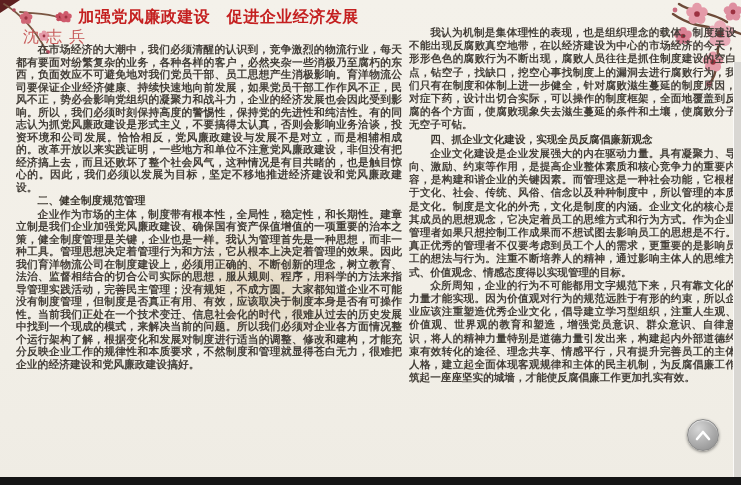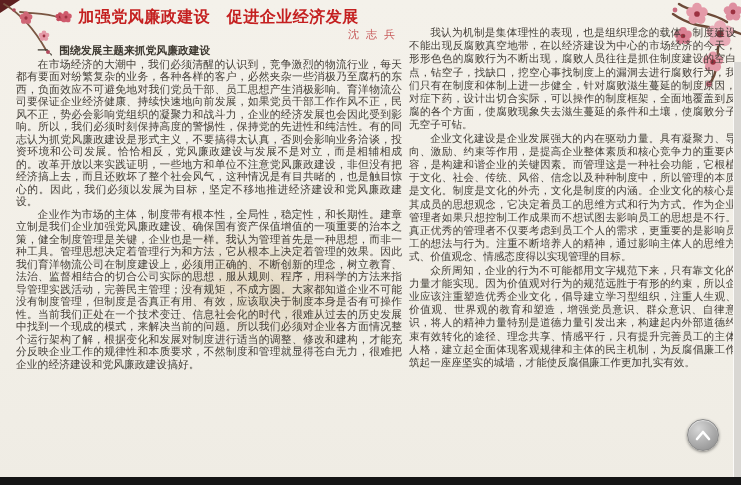--- a/index.html
+++ b/index.html
@@ -16,31 +16,31 @@
   
   .title-wrap{
     position:absolute;left:16px;top:6px;width:386px;height:22px;
     display:flex;align-items:center;justify-content:center;gap:5px;text-align:center;
   }
   .doc-title{
     color:var(--c-accent,#c41f1f);
     font-size:16px;font-weight:bold;letter-spacing:.5px;white-space:nowrap;
   }
   .doc-author{
-    position:absolute;left:16px;top:27px;width:386px;text-align:right;
-    color:var(--c-author,#c75b5b);font-size:11px;letter-spacing:7px;text-indent:7px;
+    position:absolute;left:16px;top:27px;width:386px;text-align:left;
+    color:var(--c-author,#c75b5b);font-size:16px;letter-spacing:7px;text-indent:7px;
   }
   
   .col{
     position:absolute;color:var(--c-body-text,#45403a);
     text-align:justify;overflow:hidden;
   }
   .col-left{left:16px;top:44px;width:386px;height:402px;font-size:10.8px;line-height:12.5px;}
   .col-right{left:409px;top:26px;width:327px;height:450px;font-size:10.6px;line-height:13.2px;}
-  .block{margin:0;text-indent:2em;}
+  .block{margin:0;text-indent:2em;font-weight:bold;}
   .heading{margin:1px 0;font-weight:600;color:#3c372f;}
   
   .corner-tl{
     position:absolute;left:0;top:0;width:0;height:0;
     border-top:13px solid #5d1f1f;border-right:20px solid transparent;
   }
   .blossoms-tr{position:absolute;right:0;top:0;width:118px;height:104px;}
   .blossoms-tl{position:absolute;left:2px;top:2px;width:95px;height:70px;}
   .watermark{
     position:absolute;left:180px;top:228px;width:165px;height:120px;
@@ -107,26 +107,27 @@
 
   <div class="title-wrap">
     <svg width="14" height="14" viewBox="0 0 20 20">
       <use href="#flower" transform="translate(10,10) scale(.8)" style="color:#cf5a6c"></use>
     </svg>
     <span class="doc-title">加强党风廉政建设　促进企业经济发展</span>
   </div>
   <div class="doc-author">沈志兵</div>
 
   <div class="col col-left">
-      <p class="block heading">一、围绕发展主题来抓党风廉政建设</p>
       <p class="block para">在市场经济的大潮中，我们必须清醒的认识到，竞争激烈的物流行业，每天都有要面对纷繁复杂的业务，各种各样的客户，必然夹杂一些消极乃至腐朽的东西，负面效应不可避免地对我们党员干部、员工思想产生消极影响。育洋物流公司要保证企业经济健康、持续快速地向前发展，如果党员干部工作作风不正，民风不正，势必会影响党组织的凝聚力和战斗力，企业的经济发展也会因此受到影响。所以，我们必须时刻保持高度的警惕性，保持党的先进性和纯洁性。有的同志认为抓党风廉政建设是形式主义，不要搞得太认真，否则会影响业务洽谈，投资环境和公司发展。恰恰相反，党风廉政建设与发展不是对立，而是相辅相成的。改革开放以来实践证明，一些地方和单位不注意党风廉政建设，非但没有把经济搞上去，而且还败坏了整个社会风气，这种情况是有目共睹的，也是触目惊心的。因此，我们必须以发展为目标，坚定不移地推进经济建设和党风廉政建设。</p>
+      <p class="block heading">二、健全制度规范管理</p>
       <p class="block para">企业作为市场的主体，制度带有根本性，全局性，稳定性，和长期性。建章立制是我们企业加强党风廉政建设、确保国有资产保值增值的一项重要的治本之策，健全制度管理是关键，企业也是一样。我认为管理首先是一种思想，而非一种工具。管理思想决定着管理行为和方法，它从根本上决定着管理的效果。因此我们育洋物流公司在制度建设上，必须用正确的、不断创新的理念，树立教育、法治、监督相结合的切合公司实际的思想，服从规则、程序，用科学的方法来指导管理实践活动，完善民主管理；没有规矩，不成方圆。大家都知道企业不可能没有制度管理，但制度是否真正有用、有效，应该取决于制度本身是否有可操作性。当前我们正处在一个技术变迁、信息社会化的时代，很难从过去的历史发展中找到一个现成的模式，来解决当前的问题。所以我们必须对企业各方面情况整个运行架构了解，根据变化和发展对制度进行适当的调整、修改和建构，才能充分反映企业工作的规律性和本质要求，不然制度和管理就显得苍白无力，很难把企业的经济建设和党风廉政建设搞好。</p>
     </div>
   <div class="col col-right">
       <p class="block para">我认为机制是集体理性的表现，也是组织理念的载体。制度建设不能出现反腐败真空地带，在以经济建设为中心的市场经济的今天，形形色色的腐败行为不断出现，腐败人员往往是抓住制度建设的空白点，钻空子，找缺口，挖空心事找制度上的漏洞去进行腐败行为，我们只有在制度和体制上进一步健全，针对腐败滋生蔓延的制度原因，对症下药，设计出切合实际，可以操作的制度框架，全面地覆盖到反腐的各个方面，使腐败现象失去滋生蔓延的条件和土壤，使腐败分子无空子可钻。</p>
+      <p class="block heading">四、抓企业文化建设，实现全员反腐倡廉新观念</p>
       <p class="block para">企业文化建设是企业发展强大的内在驱动力量。具有凝聚力、导向、激励、约束等作用，是提高企业整体素质和核心竞争力的重要内容，是构建和谐企业的关键因素。而管理这是一种社会功能，它根植于文化、社会、传统、风俗、信念以及种种制度中，所以管理的本质是文化。制度是文化的外壳，文化是制度的内涵。企业文化的核心是其成员的思想观念，它决定着员工的思维方式和行为方式。作为企业管理者如果只想控制工作成果而不想试图去影响员工的思想是不行。真正优秀的管理者不仅要考虑到员工个人的需求，更重要的是影响员工的想法与行为。注重不断培养人的精神，通过影响主体人的思维方式、价值观念、情感态度得以实现管理的目标。</p>
       <p class="block para">众所周知，企业的行为不可能都用文字规范下来，只有靠文化的力量才能实现。因为价值观对行为的规范远胜于有形的约束，所以企业应该注重塑造优秀企业文化，倡导建立学习型组织，注重人生观、价值观、世界观的教育和塑造，增强党员意识、群众意识、自律意识，将人的精神力量特别是道德力量引发出来，构建起内外部道德约束有效转化的途径、理念共享、情感平行，只有提升完善员工的主体人格，建立起全面体现客观规律和主体的民主机制，为反腐倡廉工作筑起一座座坚实的城墙，才能使反腐倡廉工作更加扎实有效。</p>
     </div>
 
   <div class="right-edge"></div>
   <div class="bottom-bar"></div>
 
   <div class="back-top">
     <svg width="16" height="12" viewBox="0 0 16 12">
       <polyline points="2,10 8,3 14,10" fill="none" stroke="#ffffff" stroke-width="2.6" stroke-linecap="round" stroke-linejoin="round"></polyline>

